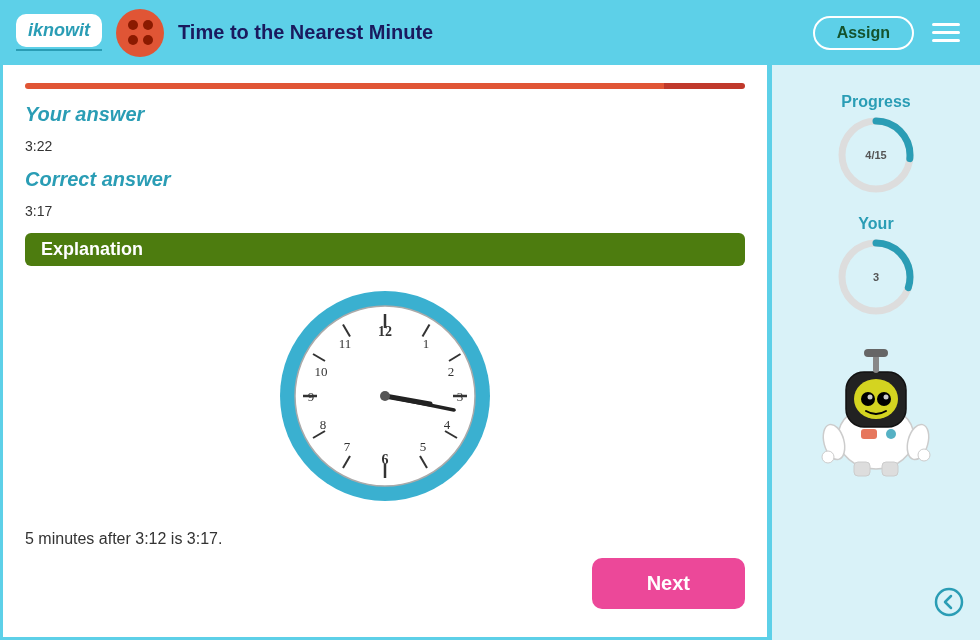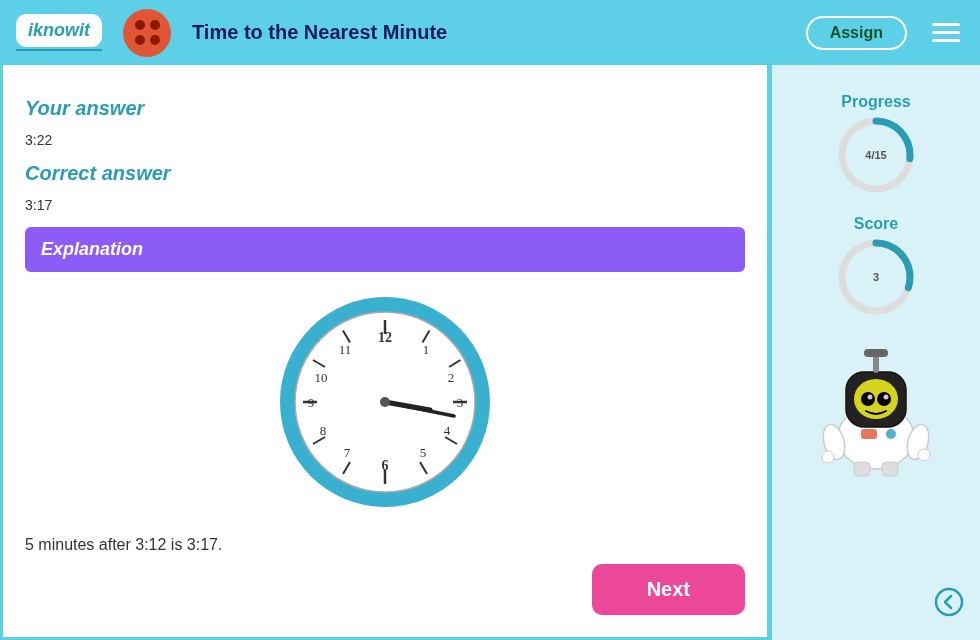--- a/index.html
+++ b/index.html
@@ -11,21 +11,21 @@
       background: #b0e8f0;
     }
 
     
     .header {
       background: #5dd0e8;
       height: 65px;
       display: flex;
       align-items: center;
       padding: 0 16px;
-      gap: 21px;
+      gap: 14px;
     }
     .logo-box {
       background: white;
       border-radius: 10px;
       padding: 6px 12px;
       font-weight: bold;
       font-size: 18px;
       color: #2a9db5;
       display: flex;
       align-items: center;
@@ -133,26 +133,25 @@
       margin-top: 4px;
     }
     .answer-value {
       color: #333;
       font-size: 14px;
       margin-top: 2px;
     }
 
     
     .explanation-bar {
-      background: #8b5cf6;
+      background: #4d7c0f;
       color: white;
-      font-style: italic;
       font-weight: bold;
       font-size: 18px;
-      padding: 12px 16px;
+      padding: 6px 16px;
       border-radius: 6px;
       margin-top: 4px;
     }
 
     
     .clock-area {
       display: flex;
       justify-content: center;
       align-items: center;
       padding: 10px 0;
@@ -359,21 +358,21 @@
       <div class="progress-circle">
         <svg width="80" height="80" viewBox="0 0 80 80">
           <circle cx="40" cy="40" r="34" fill="none" stroke="#ddd" stroke-width="7"></circle>
           <circle cx="40" cy="40" r="34" fill="none" stroke="#2a9db5" stroke-width="7" stroke-dasharray="213.6" stroke-dashoffset="156.6" stroke-linecap="round" transform="rotate(-90 40 40)"></circle>
         </svg>
         <div class="circle-text">4/15</div>
       </div>
     </div>
 
     <div class="circle-container">
-      <div class="sidebar-label">Score</div>
+      <div class="sidebar-label">Your</div>
       <div class="progress-circle">
         <svg width="80" height="80" viewBox="0 0 80 80">
           <circle cx="40" cy="40" r="34" fill="none" stroke="#ddd" stroke-width="7"></circle>
           <circle cx="40" cy="40" r="34" fill="none" stroke="#2a9db5" stroke-width="7" stroke-dasharray="213.6" stroke-dashoffset="149.5" stroke-linecap="round" transform="rotate(-90 40 40)"></circle>
         </svg>
         <div class="circle-text">3</div>
       </div>
     </div>
 
     <div class="mascot">

